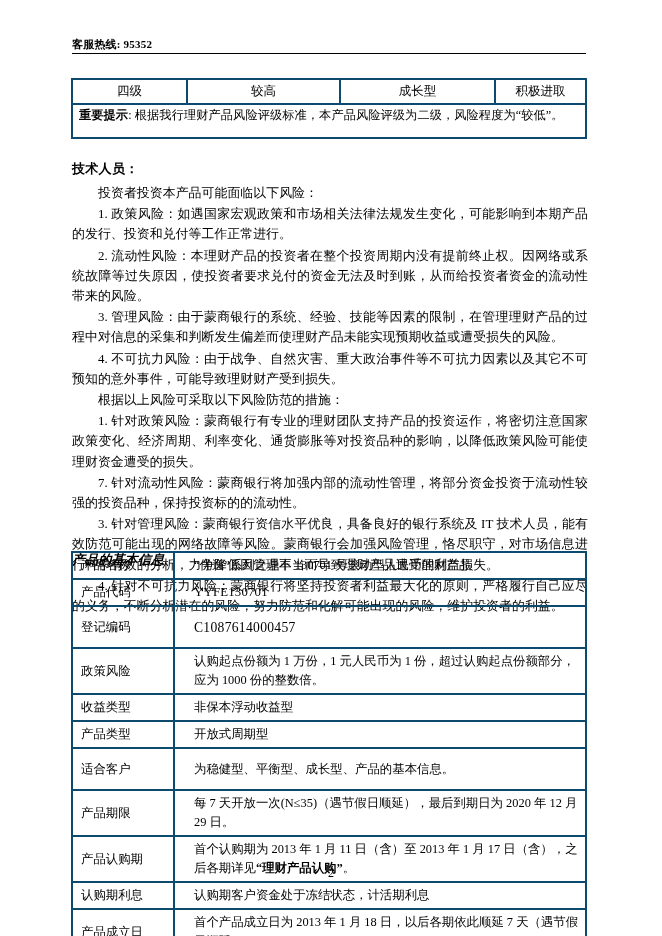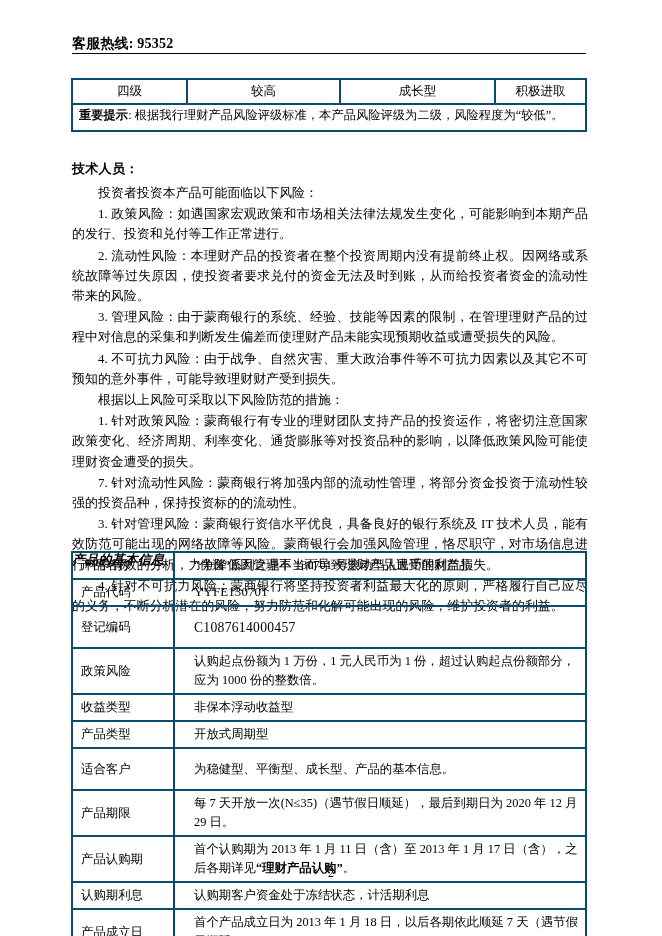--- a/index.html
+++ b/index.html
@@ -23,21 +23,21 @@
   }
 
   
   .doc-header {
     position: absolute;
     left: 72px;
     top: 38px;
     width: 514px;
   }
   .doc-header .hdr-text {
-    font-size: 14px;
+    font-size: 11px;
     font-weight: bold;
     letter-spacing: 0.2px;
     line-height: 12px;
     white-space: nowrap;
   }
   .doc-header .hdr-rule {
     margin-top: 3px;
     border-bottom: 1.1px solid #000;
     width: 514px;
   }
@@ -62,21 +62,21 @@
     left: 71px;
     top: 78px;
   }
   .rating-table td.lvl-cell {
     text-align: center;
     height: 17px;
     font-size: 12.5px;
   }
   .rating-table td.notice-cell {
     text-align: left;
-    padding: 2px 6px 6px 6px;
+    padding: 2px 6px 13px 6px;
     letter-spacing: 0.1px;
     font-size: 12.2px;
   }
   .notice-label {
     font-weight: bold;
   }
 
   
   .prose {
     position: absolute;

